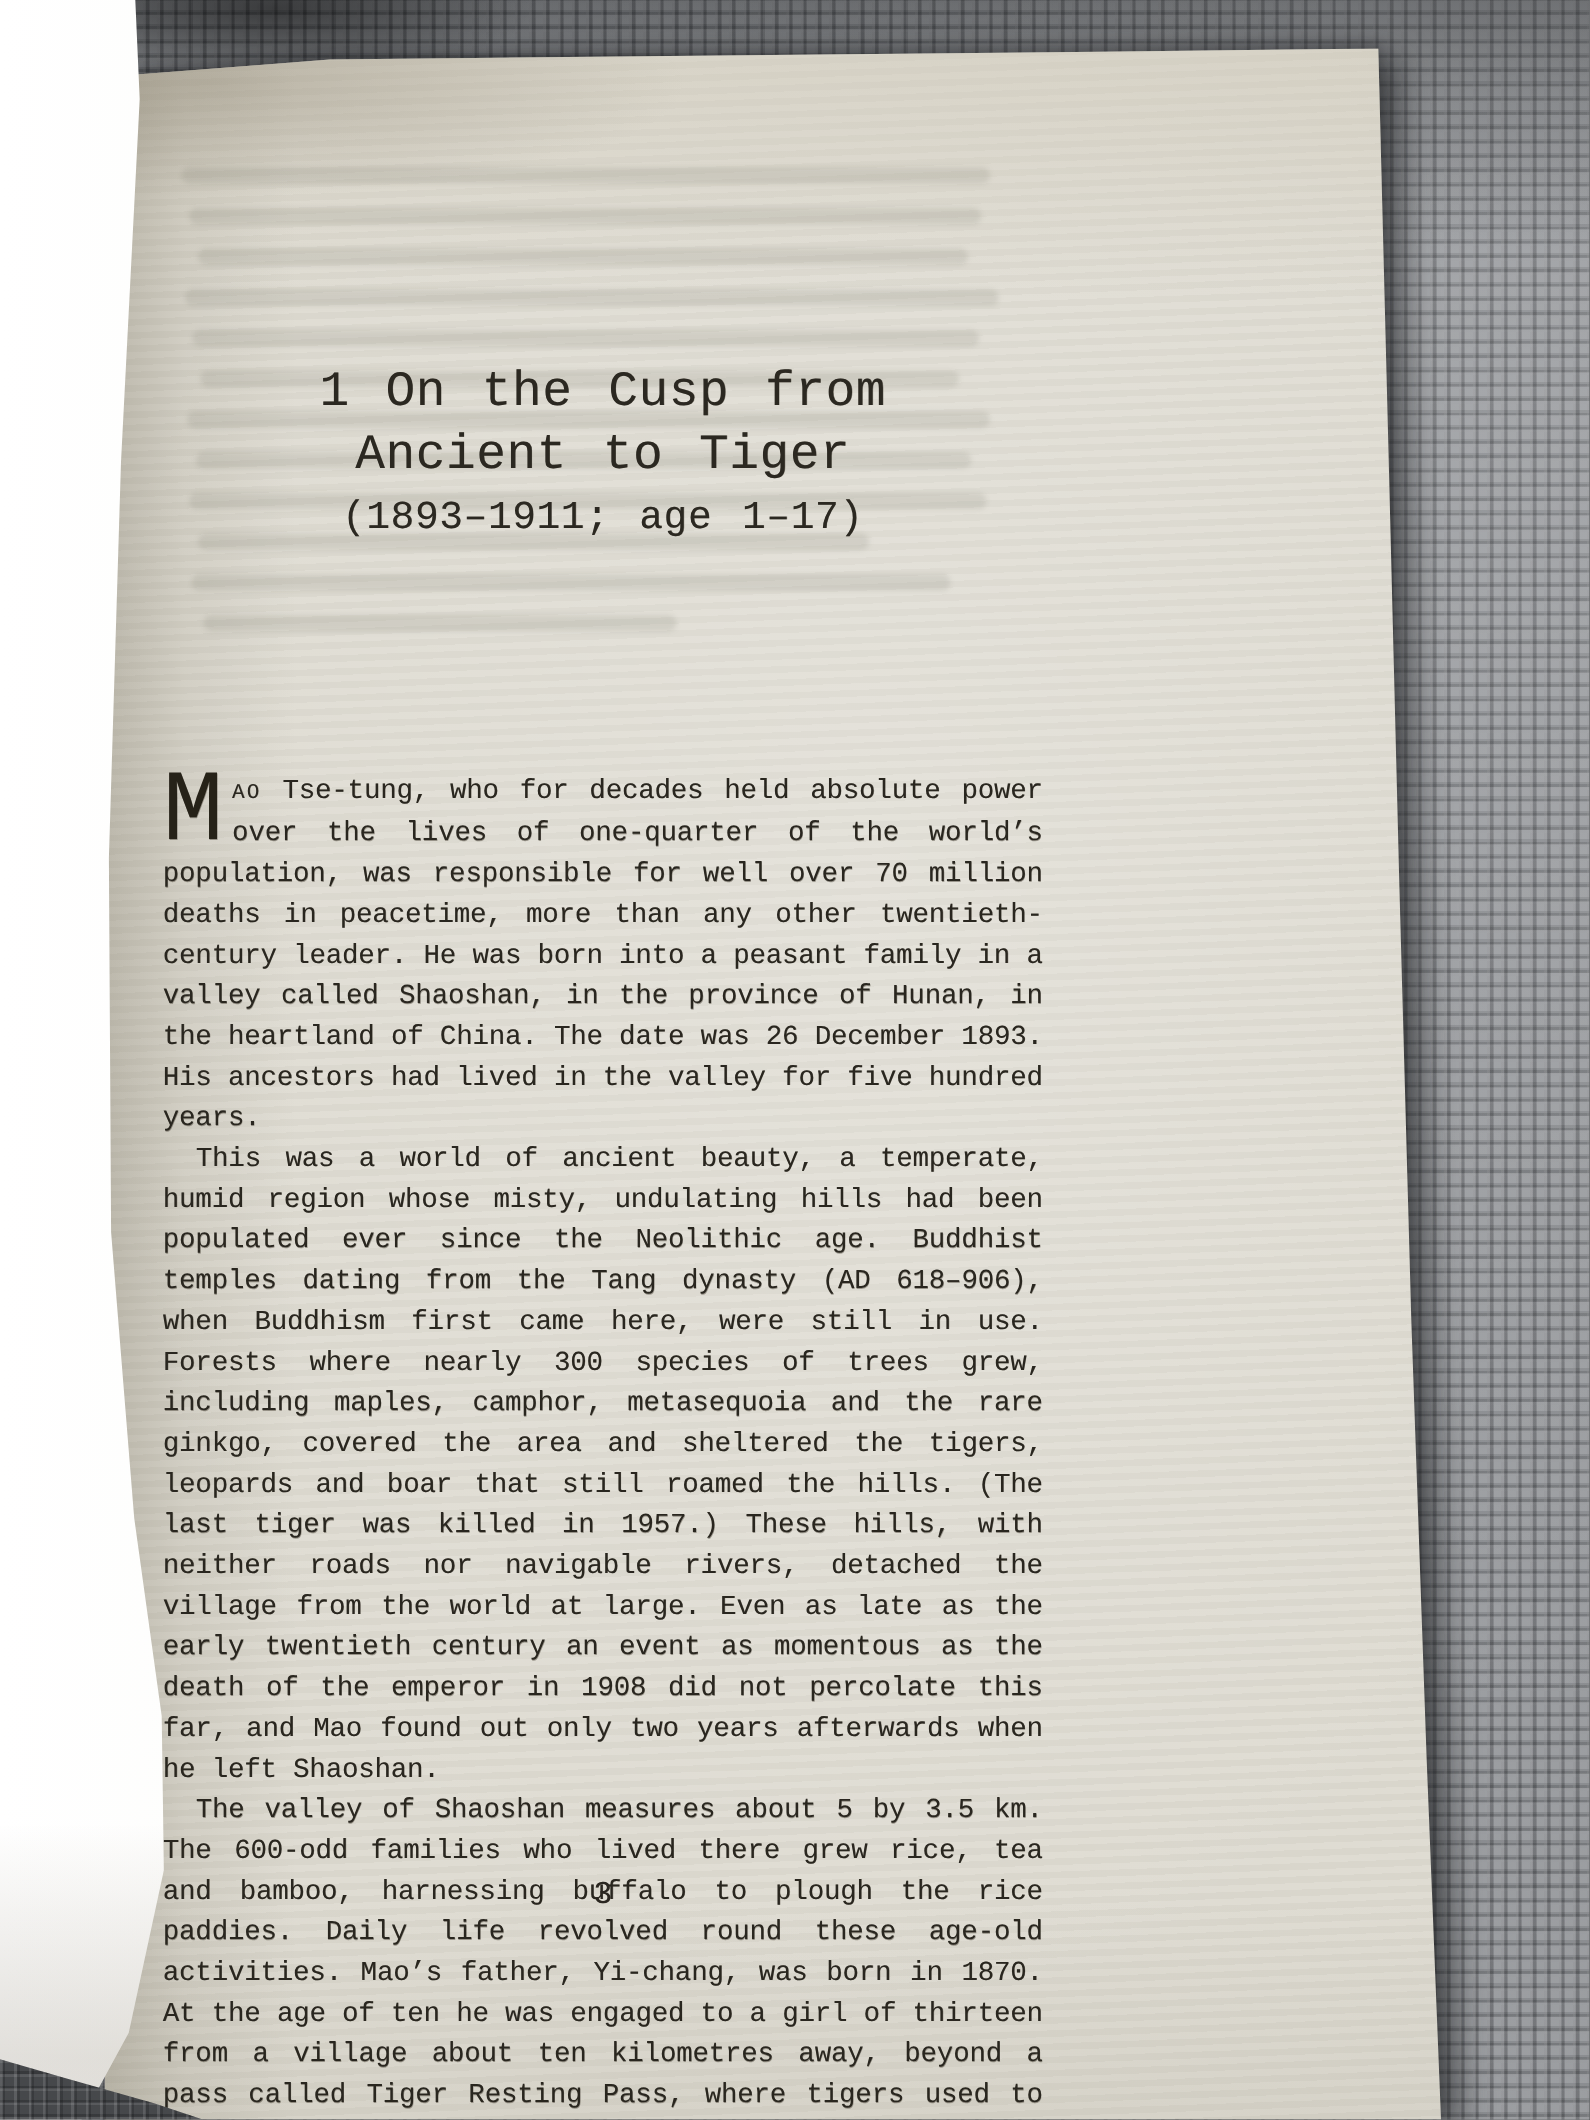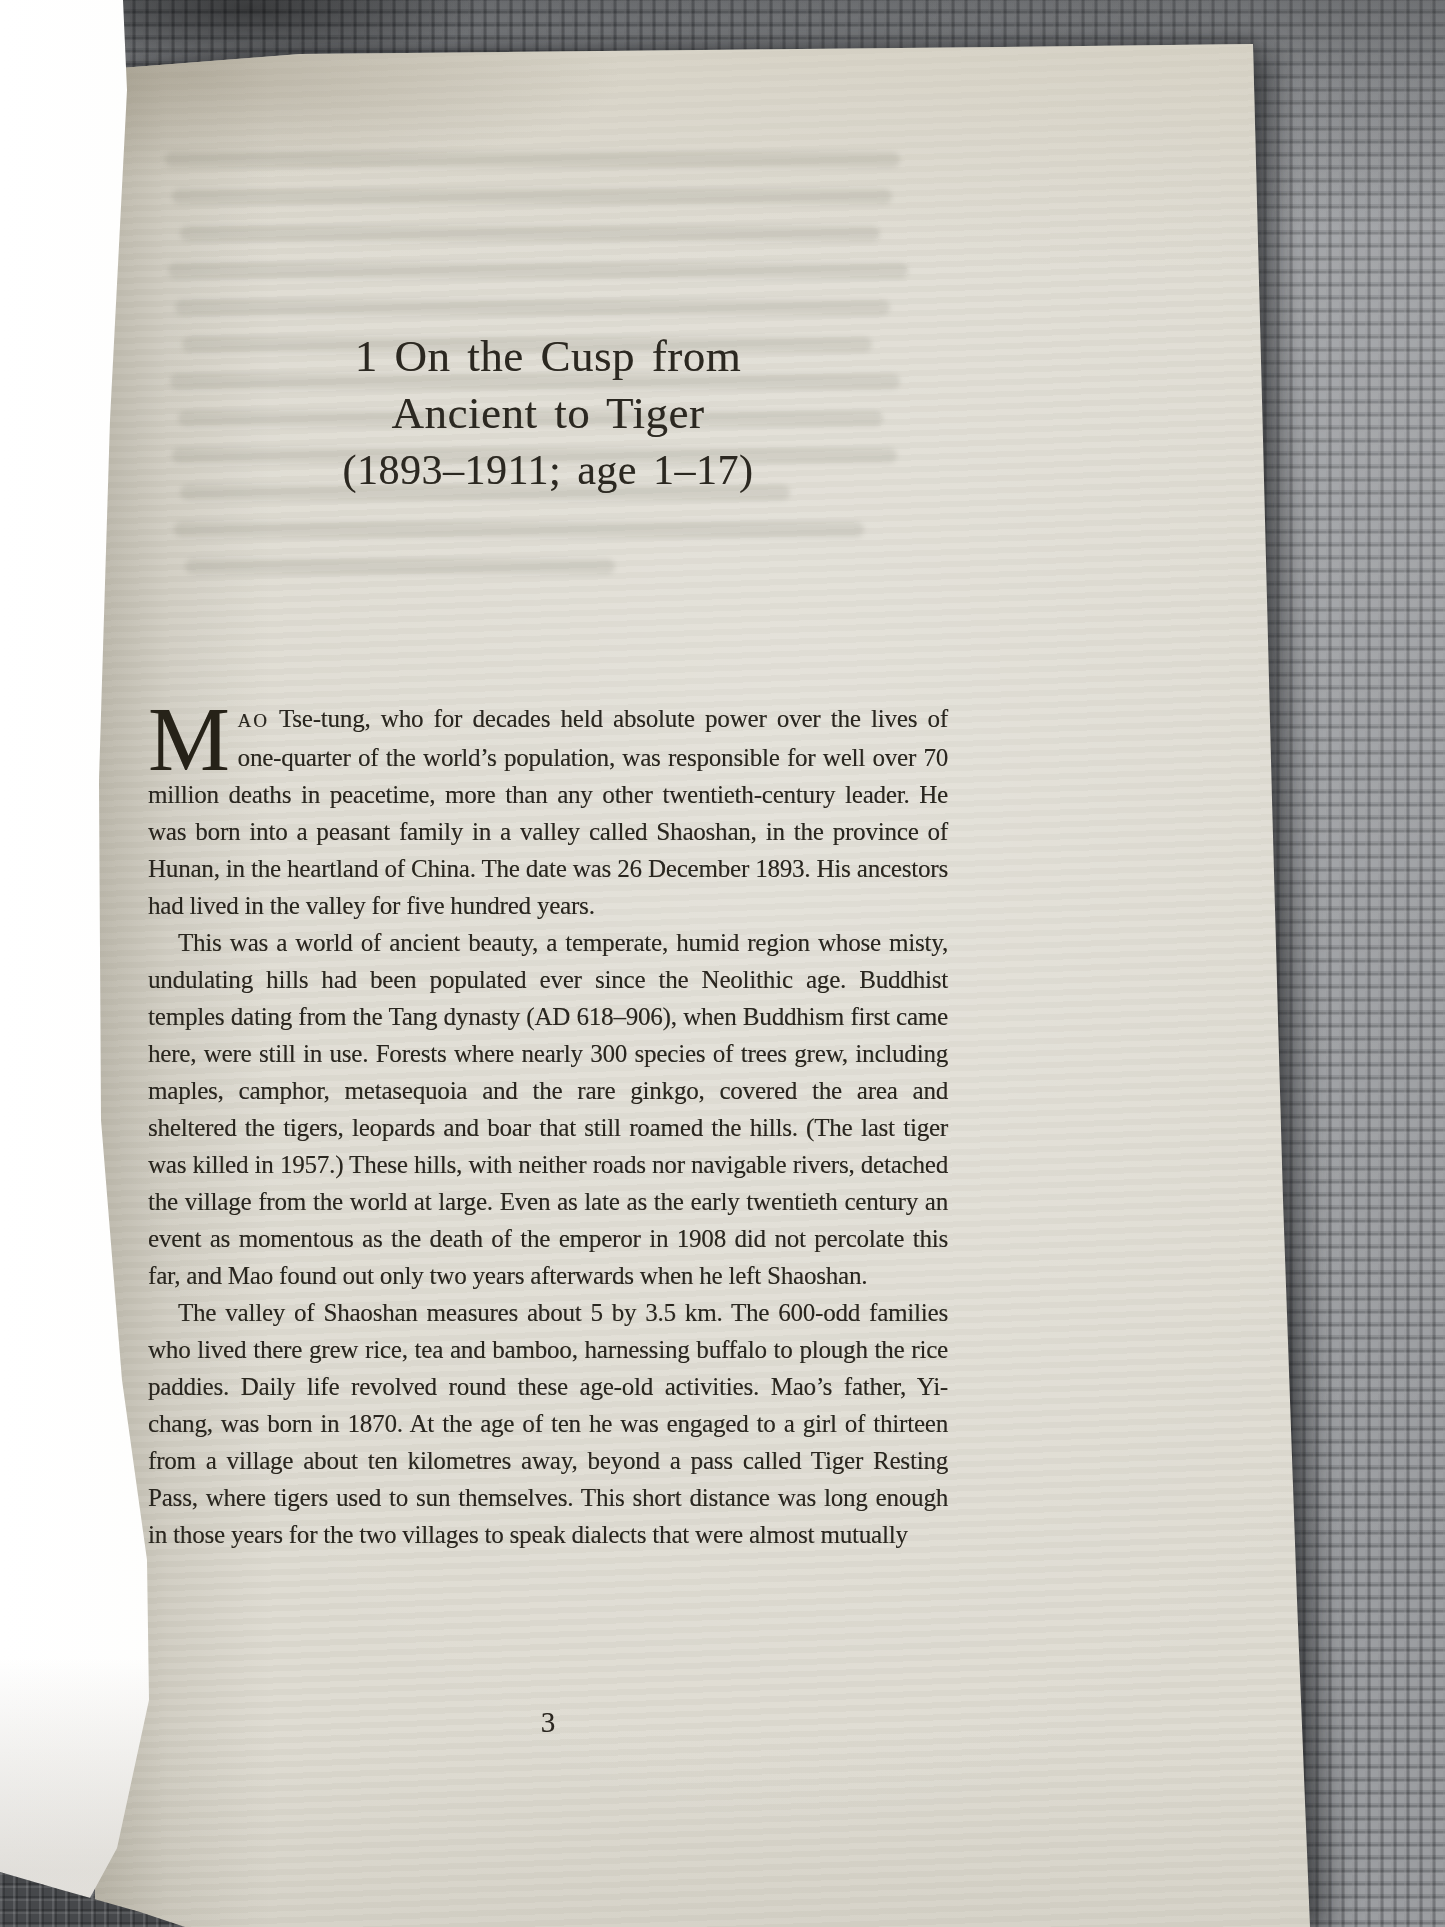--- a/index.html
+++ b/index.html
@@ -1,17 +1,17 @@
 <!DOCTYPE html>
 <html><head>
 <meta charset="utf-8">
 <style>
   html,body{margin:0;padding:0;background:#6f7275;}
   .scene{position:relative;width:1445px;height:1927px;overflow:hidden;
-         font-family:Liberation Serif, serif;}
+         font-family:Liberation Mono, monospace;}
 
   
   .fabric{position:absolute;inset:0;background-color:#85888c;
     background-image:
       repeating-linear-gradient(90deg, rgba(250,250,252,0.16) 0 2px, rgba(20,22,25,0.16) 3px 5px, rgba(160,163,167,0) 5px 13px),
       repeating-linear-gradient(0deg,  rgba(250,250,252,0.14) 0 2px, rgba(20,22,25,0.18) 3px 5px, rgba(160,163,167,0) 5px 13px),
       repeating-linear-gradient(90deg, rgba(0,0,0,0.10) 0 6px, rgba(255,255,255,0.08) 6px 13px),
       repeating-linear-gradient(0deg,  rgba(0,0,0,0.08) 0 7px, rgba(255,255,255,0.07) 7px 13px);
   }
   .fabric-light{position:absolute;inset:0;
@@ -40,21 +40,21 @@
     background:linear-gradient(90deg, rgba(95,88,68,0.30), rgba(95,88,68,0.10) 45%, rgba(95,88,68,0) 100%);}
 
   
   .ghost{position:absolute;height:15px;border-radius:8px;background:rgba(108,104,92,0.14);filter:blur(2.5px);}
 
   
   .chapter-head{position:absolute;left:148px;top:328px;width:800px;text-align:center;
     color:#2b2821;word-spacing:5px;letter-spacing:0.5px;
     text-shadow:0.3px 0.4px 0.6px rgba(55,48,36,0.45);}
   .title-line{font-size:45px;line-height:57px;}
-  .subtitle-line{font-size:42px;line-height:57px;}
+  .subtitle-line{font-size:36px;line-height:57px;}
 
   
   .body-text{position:absolute;left:148px;top:700px;width:800px;
     font-size:25px;line-height:37px;letter-spacing:-0.2px;
     text-align:justify;color:#29261f;
     text-shadow:0.3px 0.4px 0.5px rgba(55,48,36,0.42);}
   .body-text p{margin:0;padding:0;}
   .para-indent{text-indent:30px;}
   .dropcap{float:left;font-size:92px;line-height:72px;margin:3px 8px 0 0;color:#262218;}
   .lead-caps{font-size:0.76em;letter-spacing:2px;}

